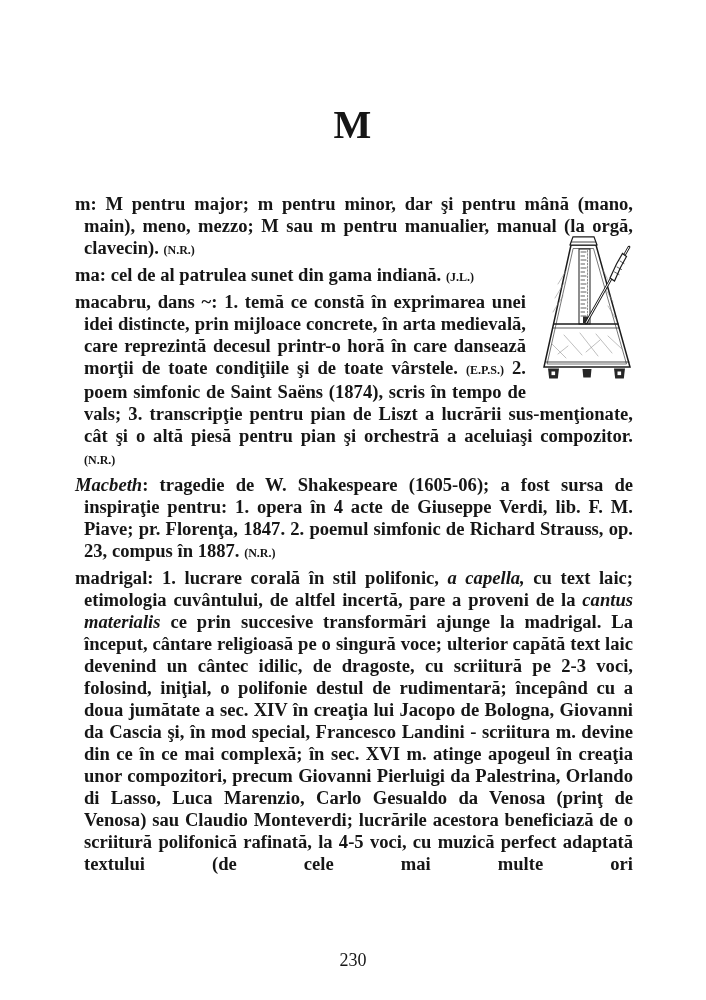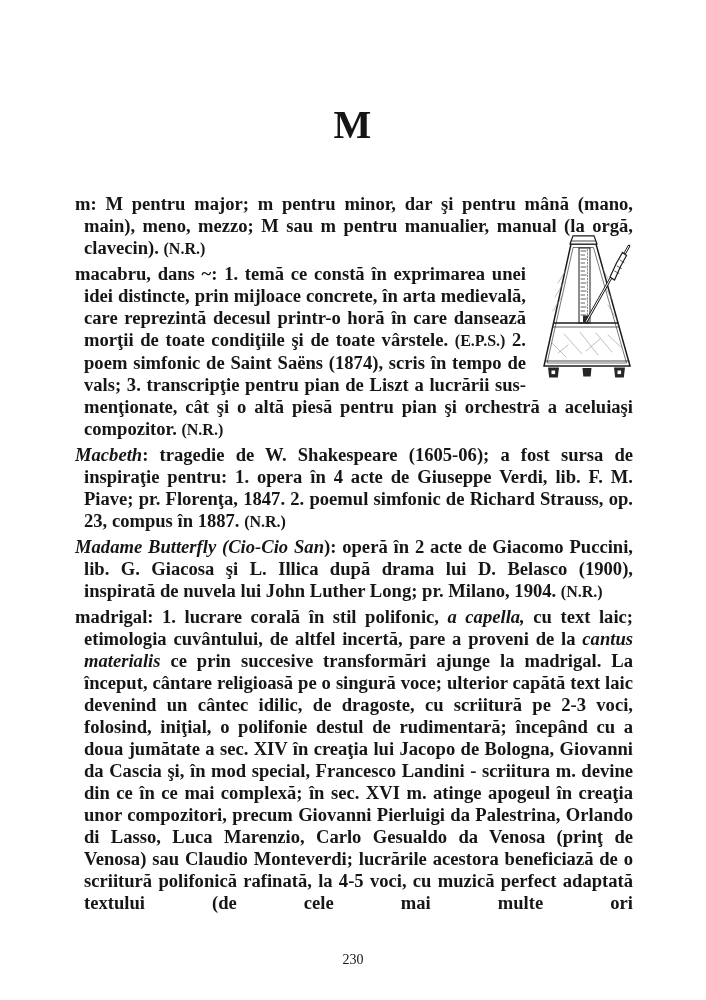--- a/index.html
+++ b/index.html
@@ -36,34 +36,34 @@
     padding-left: 9px;      
     text-indent: -9px;
   }
   
   .entries-rest p.entry:last-child { text-align-last: justify; }
 
   .run    { font-weight: bold; font-style: normal; }
   .run.b  { font-weight: bold; }
   .run.i  { font-style: italic; margin-top: 32px; }
   .run.bi { font-weight: bold; font-style: italic; font-family: Liberation Serif, serif; }
-  .run.sm { font-size: 16px; }
+  .run.sm { font-size: 12px; }
 
   figure.metronome-figure {
     float: right;
     width: 91px; height: 145px;
     margin: -28px 0 6px 16px;
     padding: 0;
   }
 
   .page-number {
     position: absolute;
     top: 949px; left: 0; right: 0;
     text-align: center;
-    font-size: 14px;
+    font-size: 18px;
     line-height: 22px;
   }
 </style>
 </head>
 <body>
 
 <div class="page">
 
   <h1 class="letter-heading">M</h1>
 
@@ -128,21 +128,21 @@
           <g fill="#262626" stroke="none">
             <path d="M6 132.5 h11 l-1.2 10 h-8.6 z"></path>
             <path d="M40.5 133 h9 l-0.8 8.5 h-7.4 z"></path>
             <path d="M72 132.5 h11 l-1.2 10 h-8.6 z"></path>
             <rect x="9.5" y="135.5" width="3.6" height="3.6" fill="#ffffff"></rect>
             <rect x="75.5" y="135.5" width="3.6" height="3.6" fill="#ffffff"></rect>
           </g>
         </svg>
       </figure>
 
+        <p class="entry"><span class="run b">ma</span><span class="run">: cel de al patrulea sunet din gama indiană. </span><span class="run sm">(J.L.)</span></p>
         <p class="entry"><span class="run b">macabru, dans</span><span class="run"> ~: </span><span class="run b">1.</span><span class="run"> temă ce constă în exprimarea unei idei distincte, prin mijloace concrete, în arta medievală, care reprezintă decesul printr-o horă în care dansează morţii de toate condiţiile şi de toate vârstele. </span><span class="run sm">(E.P.S.)</span><span class="run"> </span><span class="run b">2.</span><span class="run"> poem simfonic de Saint Saëns (1874), scris în tempo de vals; </span><span class="run b">3.</span><span class="run"> transcripţie pentru pian de Liszt a lucrării sus-menţionate, cât şi o altă piesă pentru pian şi orchestră a aceluiaşi compozitor. </span><span class="run sm">(N.R.)</span></p>
         <p class="entry"><span class="run bi">Macbeth</span><span class="run">: tragedie de W. Shakespeare (1605-06); a fost sursa de inspiraţie pentru: </span><span class="run b">1.</span><span class="run"> opera în 4 acte de Giuseppe Verdi, lib. F. M. Piave; pr. Florenţa, 1847. </span><span class="run b">2.</span><span class="run"> poemul simfonic de Richard Strauss, op. 23, compus în 1887. </span><span class="run sm">(N.R.)</span></p>
-        <p class="entry"><span class="run bi">Madame Butterfly (Cio-Cio San</span><span class="run b">)</span><span class="run">: operă în 2 acte de Giacomo Puccini, lib. G. Giacosa şi L. Illica după drama lui D. Belasco (1900), inspirată de nuvela lui John Luther Long; pr. Milano, 1904. </span><span class="run sm">(N.R.)</span></p>
         <p class="entry"><span class="run b">madrigal</span><span class="run">: </span><span class="run b">1.</span><span class="run"> lucrare corală în stil polifonic, </span><span class="run i">a capella,</span><span class="run"> cu text laic; etimologia cuvântului, de altfel incertă, pare a proveni de la </span><span class="run i">cantus materialis</span><span class="run"> ce prin succesive transformări ajunge la madrigal. La început, cântare religioasă pe o singură voce; ulterior capătă text laic devenind un cântec idilic, de dragoste, cu scriitură pe 2-3 voci, folosind, iniţial, o polifonie destul de rudimentară; începând cu a doua jumătate a sec. XIV în creaţia lui Jacopo de Bologna, Giovanni da Cascia şi, în mod special, Francesco Landini - scriitura </span><span class="run b">m.</span><span class="run"> devine din ce în ce mai complexă; în sec. XVI </span><span class="run b">m.</span><span class="run"> atinge apogeul în creaţia unor compozitori, precum Giovanni Pierluigi da Palestrina, Orlando di Lasso, Luca Marenzio, Carlo Gesualdo da Venosa (prinţ de Venosa) sau Claudio Monteverdi; lucrările acestora beneficiază de o scriitură polifonică rafinată, la 4-5 voci, cu muzică perfect adaptată textului (de cele mai multe ori</span></p>
       </div>
   </div>
 
   <div class="page-number">230</div>
 </div>
 
 </body></html>

